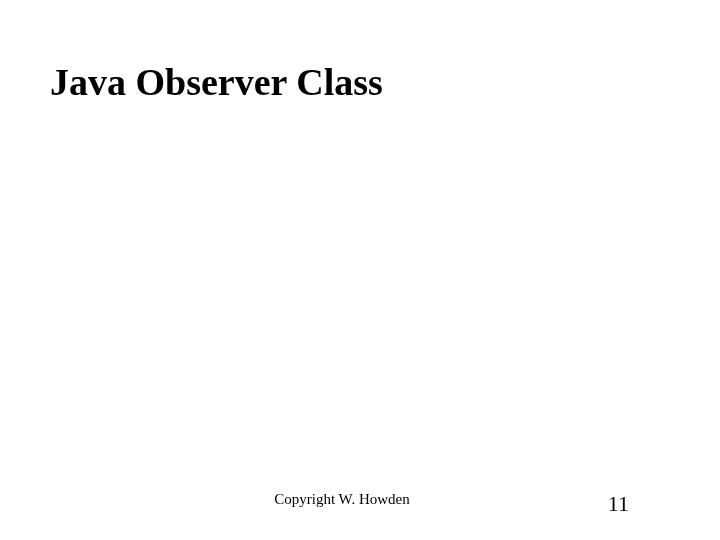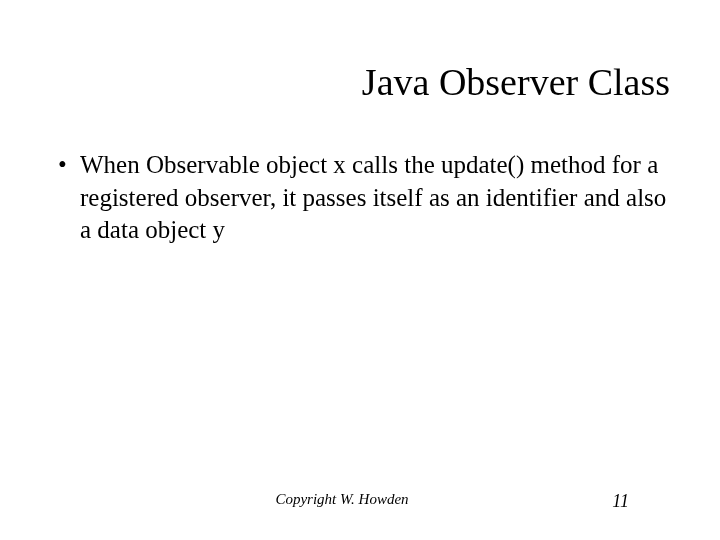--- a/index.html
+++ b/index.html
@@ -11,22 +11,22 @@
       width: 720px;
       height: 540px;
       background: #ffffff;
       font-family: "Times New Roman", Times, serif;
       color: #000000;
       position: relative;
       padding: 60px 50px 40px 50px;
     }
     .title {
       font-size: 38px;
-      text-align: right;
-      font-weight: normal;
+      text-align: left;
+      font-weight: bold;
       margin-bottom: 45px;
     }
     .content {
       font-size: 25px;
       line-height: 1.3;
     }
     .bullet-item {
       position: relative;
       padding-left: 30px;
       margin-bottom: 8px;
@@ -53,40 +53,36 @@
     }
     .footer {
       position: absolute;
       bottom: 32px;
       left: 0;
       width: 684px;
       padding: 0 50px;
       display: flex;
       justify-content: space-between;
       align-items: baseline;
-      font-style: italic;
     }
     .copyright {
       font-size: 15px;
       text-align: center;
       flex: 1;
     }
     .page-number {
-      font-size: 18px;
+      font-size: 22px;
       position: absolute;
       right: 55px;
     }
   </style>
 </head>
 <body>
 
 <h1 class="title">Java Observer Class</h1>
 
 <div class="content">
-  <div class="bullet-item">
-    <span>When Observable object x calls the update() method for a registered observer, it passes itself as an identifier and also a data object y</span>
-  </div>
 </div>
 
 <div class="footer">
   <div class="copyright">Copyright W. Howden</div>
   <div class="page-number">11</div>
 </div>
 
 </body></html>

